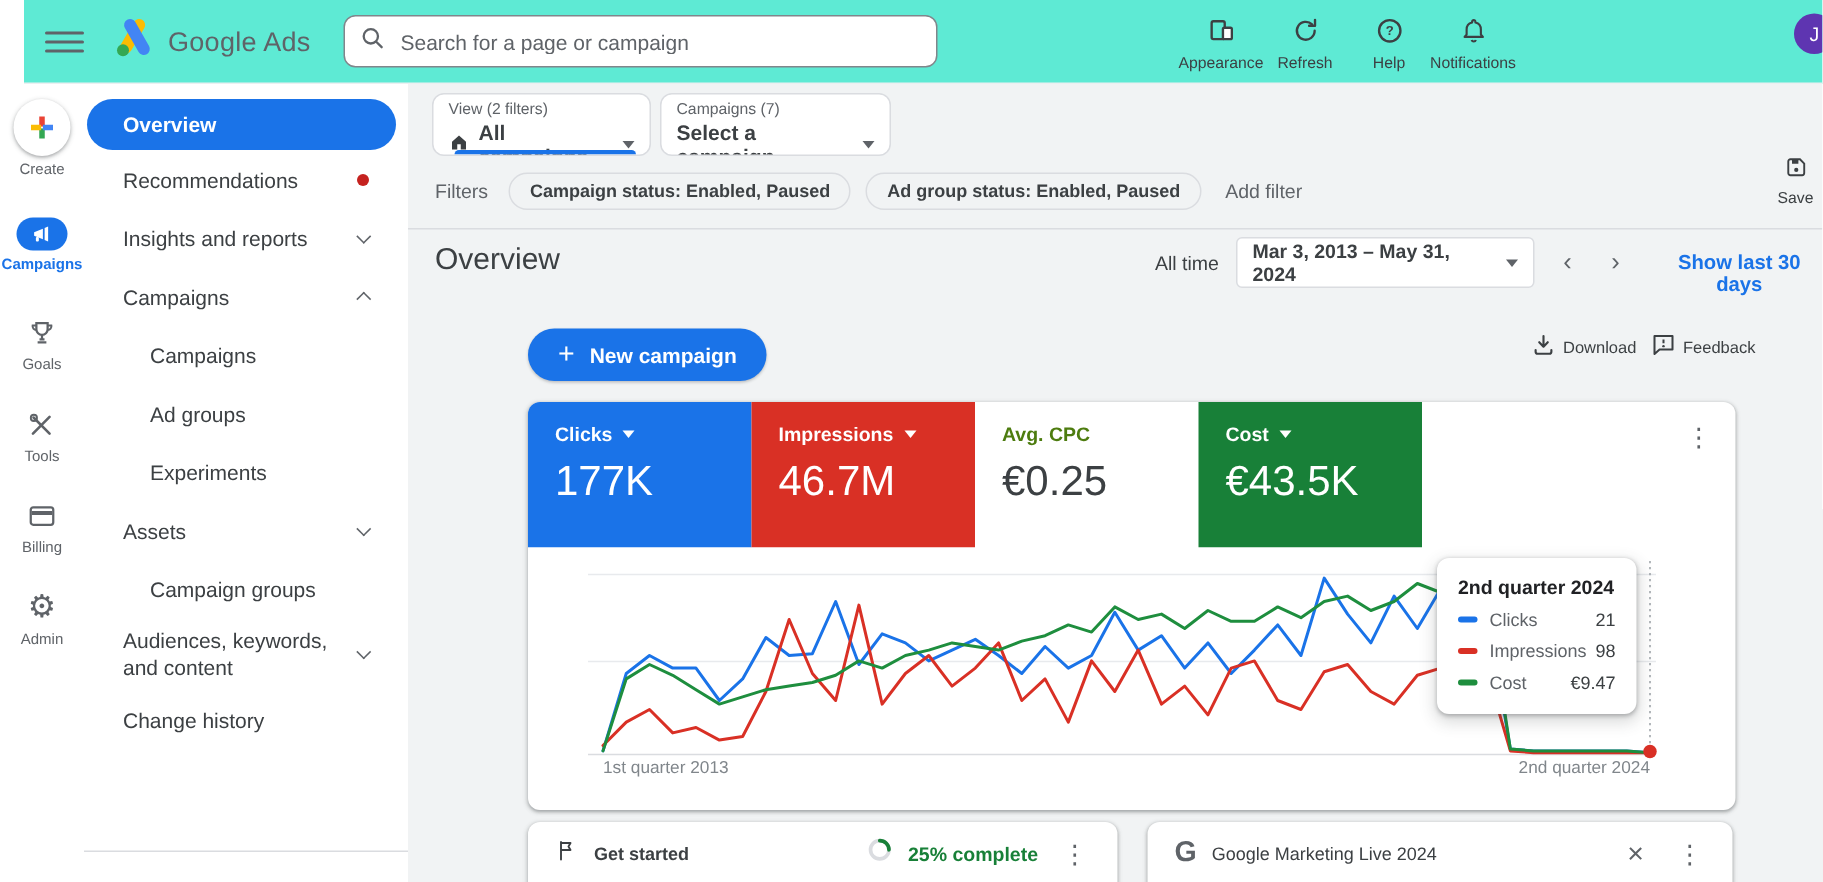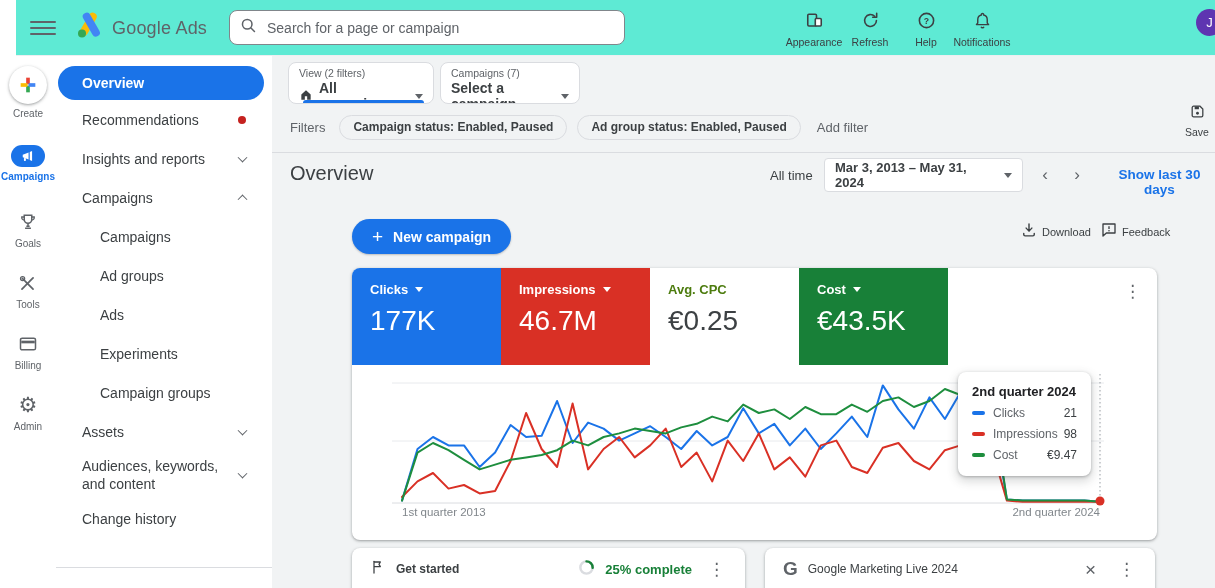--- a/index.html
+++ b/index.html
@@ -39,21 +39,21 @@
   .red-dot{width:8px;height:8px;border-radius:50%;background:#c5221f;}
   .chev{width:7px;height:7px;border-right:1.8px solid #5f6368;border-bottom:1.8px solid #5f6368;transform:translateY(-70%) rotate(45deg) !important;}
   .chev.up{transform:translateY(-30%) rotate(-135deg) !important;}
   .side-footer{position:absolute;left:0;top:511px;width:216px;border-top:1px solid #dadce0;padding:28px 0 0 22px;}
   .app-link{display:flex;align-items:center;gap:9px;background:none;border:none;cursor:pointer;color:#1a73e8;font-size:13px;padding:0;}
 
   
   .content{position:absolute;left:272px;top:56px;width:943px;height:532px;background:#f1f3f4;}
   .selector{position:absolute;top:6px;height:42px;background:#fff;border:1px solid #dadce0;border-radius:8px;padding:4px 10px 0 10px;cursor:pointer;overflow:hidden;}
   .sel-view{left:16px;width:146px;}
-  .sel-camp{left:168px;width:140px;}
+  .sel-camp{left:168px;width:154px;}
   .sel-eyebrow{font-size:10.5px;color:#5f6368;}
   .sel-row{display:flex;align-items:center;gap:6px;margin-top:1px;font-size:14px;font-weight:bold;color:#3c4043;}
   .sel-caret{margin-left:auto;}
   .caret{width:0;height:0;border-left:4px solid transparent;border-right:4px solid transparent;border-top:5px solid #5f6368;display:inline-block;}
   .blue-underline{position:absolute;left:14px;right:9px;bottom:0;height:3.5px;background:#1a73e8;border-radius:3px 3px 0 0;}
   .filters-row{position:absolute;left:18px;top:58px;height:26px;display:flex;align-items:center;gap:10px;}
   .filters-label{font-size:13px;color:#5f6368;margin-right:4px;}
   .chip{height:25px;border:1px solid #dadce0;border-radius:14px;background:transparent;padding:0 13px;font-size:12px;font-weight:bold;color:#3c4043;cursor:pointer;display:flex;align-items:center;}
   .add-filter{font-size:13px;color:#5f6368;background:none;border:none;cursor:pointer;}
   .save-block{position:absolute;left:905px;top:46px;width:40px;display:flex;flex-direction:column;align-items:center;gap:3px;background:none;border:none;cursor:pointer;}
@@ -237,32 +237,29 @@
       <span>Campaigns</span>
       <span class="acc chev up"></span>
     </div>
     <div class="side-item child">
         <span>Campaigns</span>
       </div>
     <div class="side-item child">
         <span>Ad groups</span>
       </div>
     <div class="side-item child">
-        <span>Ads</span>
-      </div>
-    <div class="side-item child">
         <span>Experiments</span>
-      </div>
-    <div class="side-item child">
-        <span>Campaign groups</span>
       </div>
     <div class="side-item">
       <span>Assets</span>
       <span class="acc chev"></span>
     </div>
+    <div class="side-item child">
+        <span>Campaign groups</span>
+      </div>
     <div class="side-item" style="height:48px">
       <span style="width:152px">Audiences, keywords, and content</span>
       <span class="acc chev"></span>
     </div>
     <div class="side-item">
         <span>Change history</span>
       </div>
     <div class="side-footer">
       <button class="app-link">
         <span>

